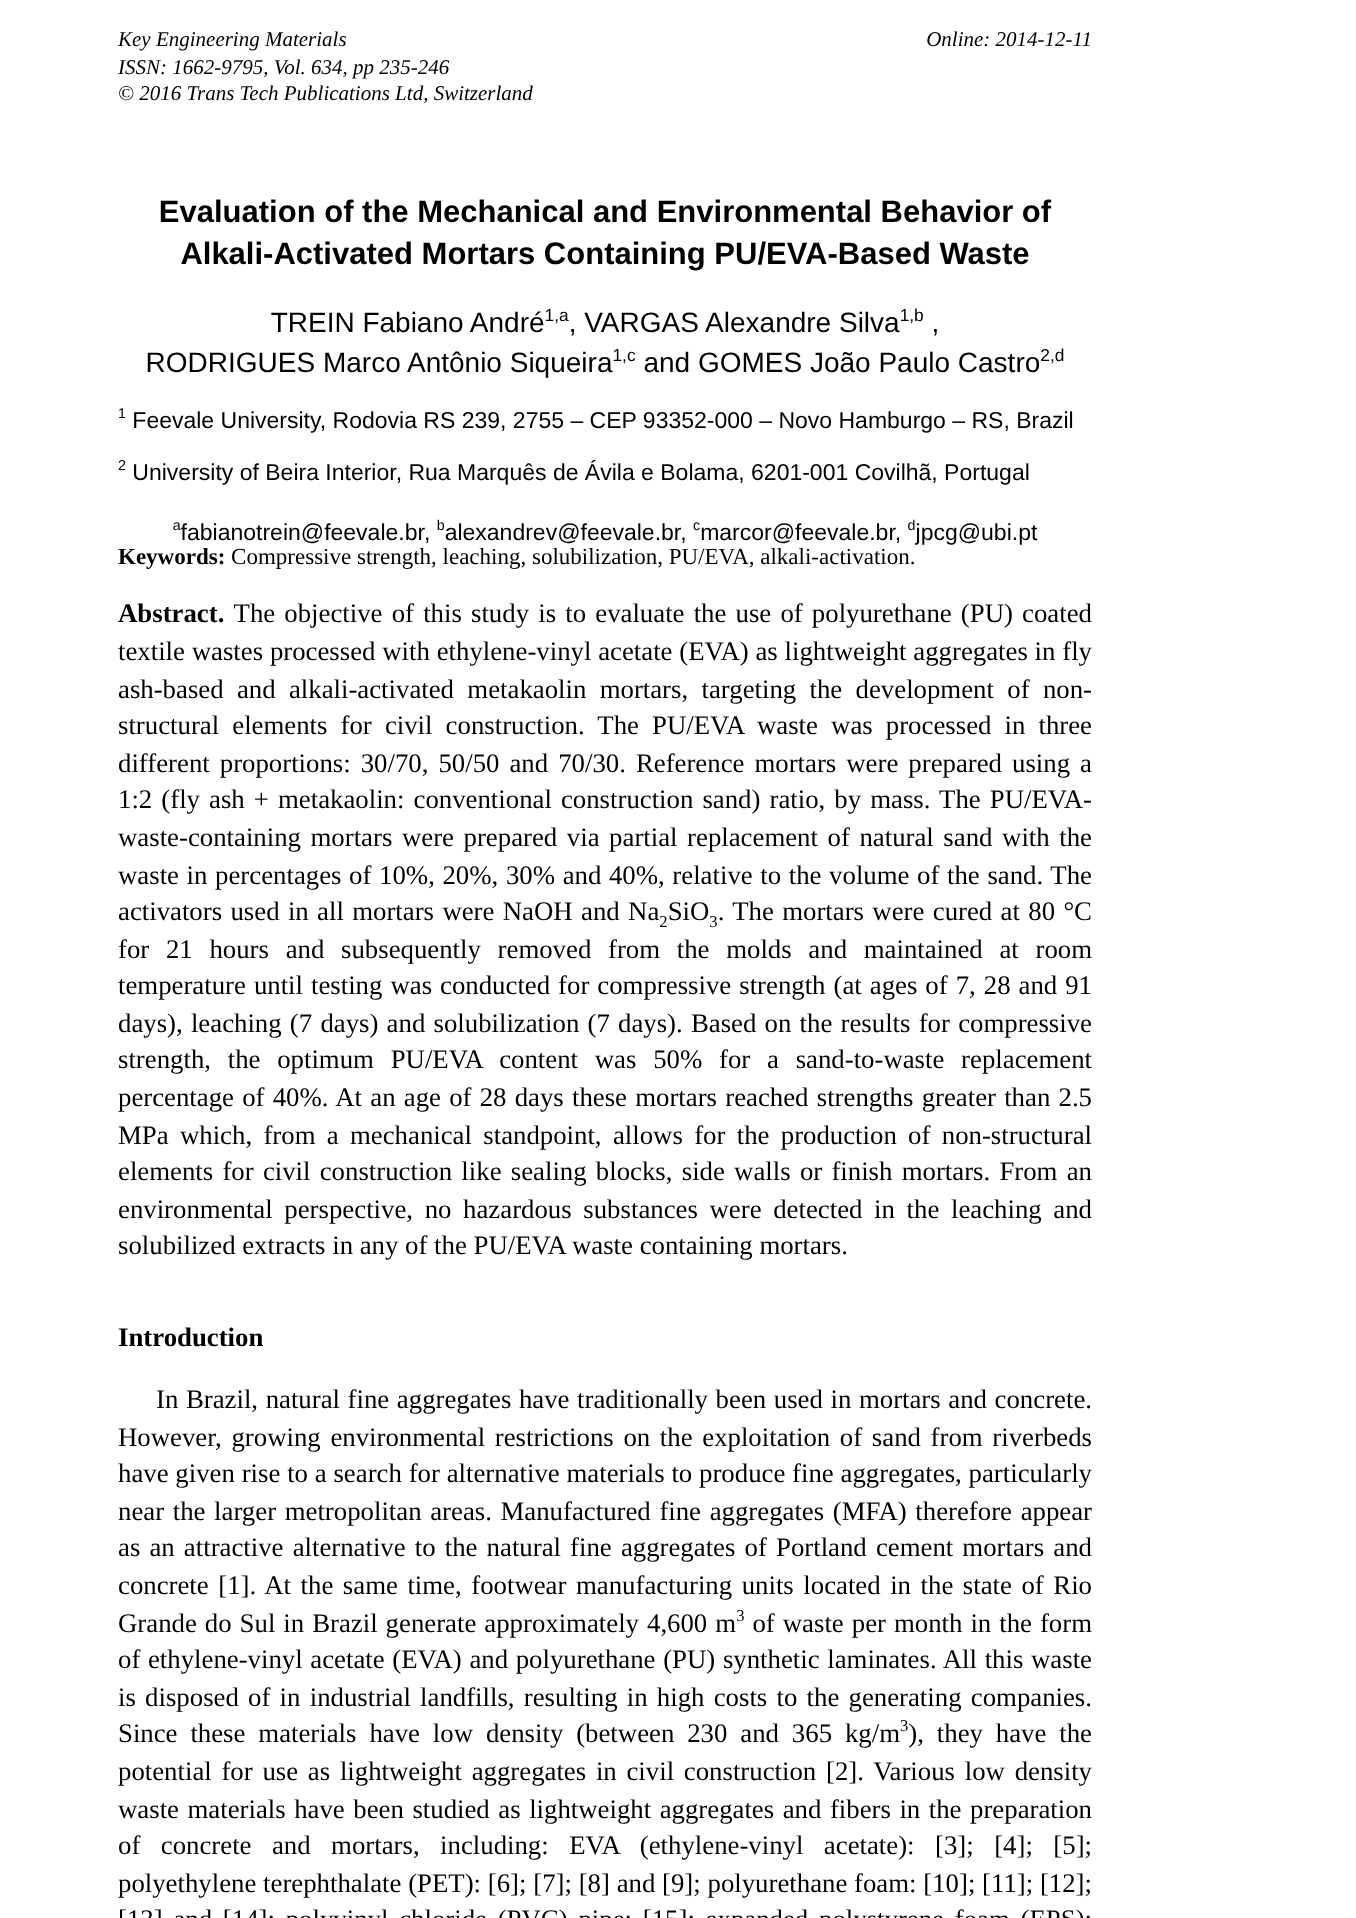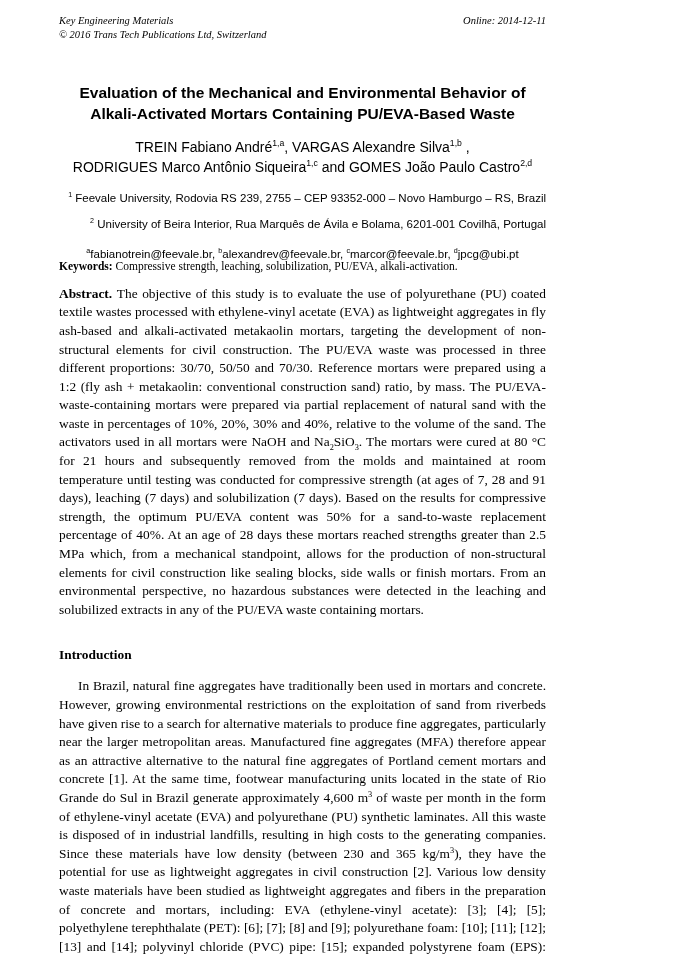--- a/index.html
+++ b/index.html
@@ -38,21 +38,21 @@
   .authors-block {
     margin-top: 12px;
     font-family: "Liberation Sans", sans-serif;
     font-size: 14px;
     text-align: center;
     line-height: 1.45;
   }
   .affiliation {
     font-family: "Liberation Sans", sans-serif;
     font-size: 11.5px;
-    text-align: right;
+    text-align: left;
     margin-top: 14px;
   }
   .emails {
     font-family: "Liberation Sans", sans-serif;
     font-size: 11.5px;
     text-align: center;
     margin-top: 18px;
   }
   .keywords {
     font-family: Liberation Serif, serif;
@@ -79,20 +79,21 @@
   strong { font-weight: bold; }
 </style>
 </head>
 <body>
 
 <div class="page">
 
   <div class="page-header">
     <div class="header-left">
       <div>Key Engineering Materials</div>
+      <div>ISSN: 1662-9795, Vol. 634, pp 235-246</div>
       <div>© 2016 Trans Tech Publications Ltd, Switzerland</div>
     </div>
     <div class="header-right">Online: 2014-12-11</div>
   </div>
 
   <h1 class="title">Evaluation of the Mechanical and Environmental Behavior of Alkali-Activated Mortars Containing PU/EVA-Based Waste</h1>
 
   <div class="authors-block">
     <div><span>TREIN Fabiano André</span><sup>1,a</sup><span>, VARGAS Alexandre Silva</span><sup>1,b</sup><span> ,</span></div>
     <div><span>RODRIGUES Marco Antônio Siqueira</span><sup>1,c</sup><span> and GOMES João Paulo Castro</span><sup>2,d</sup></div>

